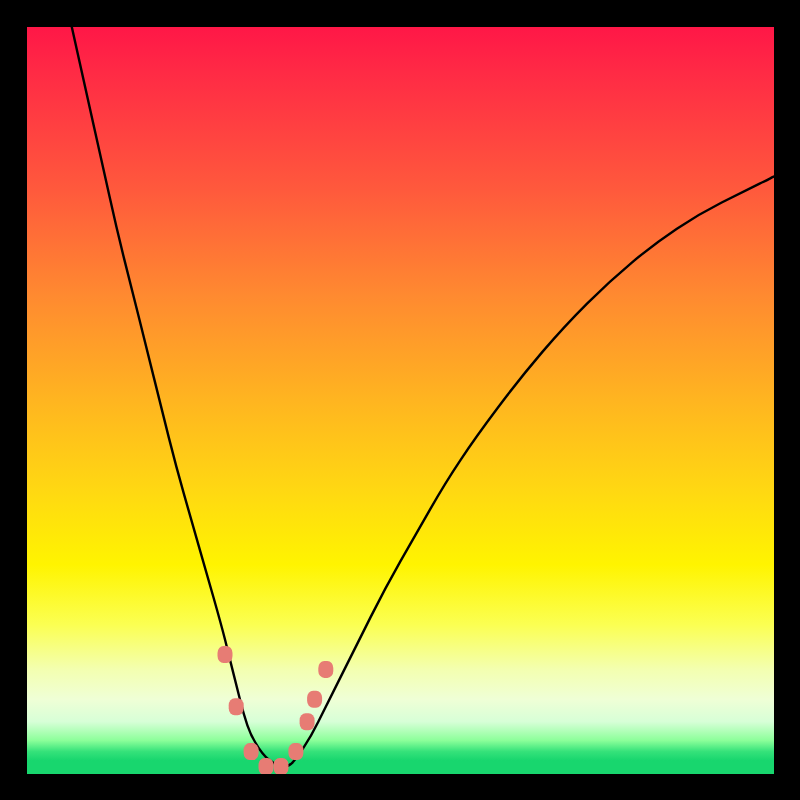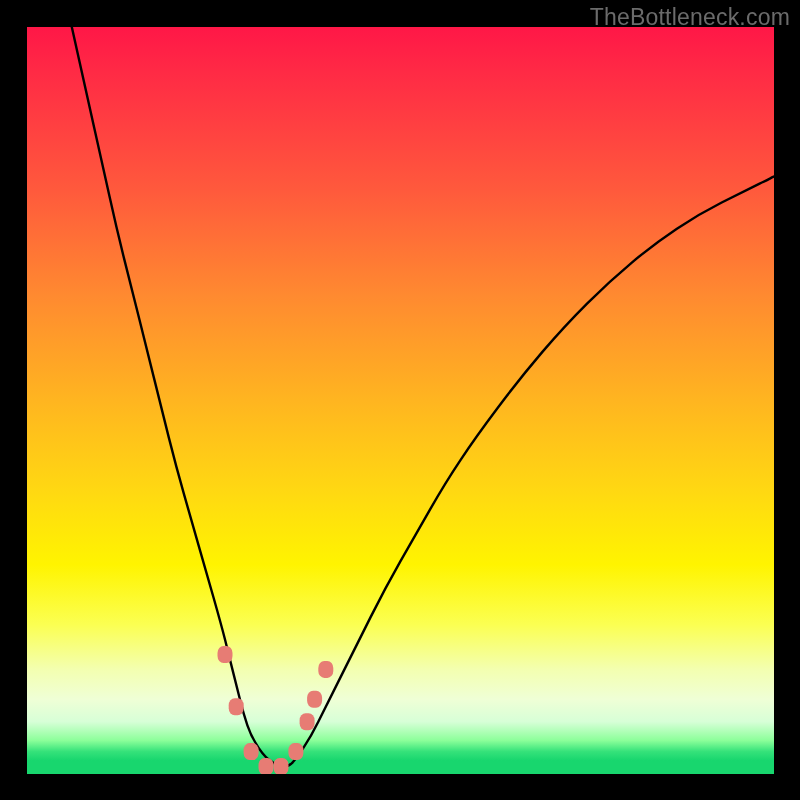--- a/index.html
+++ b/index.html
@@ -61,21 +61,20 @@
     width: 747px;
     height: 747px;
     pointer-events: none;
   }
 </style>
 </head>
 <body>
 
 <div class="stage">
 
-  <div class="watermark">TheBottleneck.com</div>
 
   <div class="plot-area">
     <svg class="curve" viewBox="0 0 747 747" preserveAspectRatio="none">
       <g>
         <path id="curve-path" fill="none" stroke="#000000" stroke-width="2.4" stroke-linecap="round" stroke-linejoin="round" d="M 44.8 0.0 Q 59.8 67.2 67.2 100.8 Q 74.7 134.5 82.2 168.1 Q 89.6 201.7 97.1 231.6 Q 104.6 261.4 112.1 291.3 Q 119.5 321.2 127.0 351.1 Q 134.5 381.0 141.9 410.9 Q 149.4 440.7 156.9 466.9 Q 164.3 493.0 171.8 519.2 Q 179.3 545.3 186.8 571.5 Q 194.2 597.6 198.0 612.5 Q 201.7 627.5 205.4 642.4 Q 209.2 657.4 212.9 672.3 Q 216.6 687.2 220.4 698.4 Q 224.1 709.6 231.6 720.9 Q 239.0 732.1 246.5 735.8 Q 254.0 739.5 257.7 739.5 Q 261.4 739.5 265.2 735.8 Q 268.9 732.1 276.4 720.9 Q 283.9 709.6 291.3 694.7 Q 298.8 679.8 313.7 649.9 Q 328.7 620.0 343.6 590.1 Q 358.6 560.3 373.5 534.1 Q 388.4 508.0 403.4 481.8 Q 418.3 455.7 433.3 433.3 Q 448.2 410.8 470.6 381.0 Q 493.0 351.1 515.4 324.9 Q 537.8 298.8 560.3 276.4 Q 582.7 254.0 605.1 235.3 Q 627.5 216.6 649.9 201.7 Q 672.3 186.8 694.7 175.5 Q 717.1 164.3 732.1 156.9 T 747.0 149.4"></path>
       </g>
       <g id="marker-group">
           <rect x="190.5" y="619.0" width="15" height="17" rx="6" ry="7" fill="#e77c74"></rect>
           <rect x="201.7" y="671.3" width="15" height="17" rx="6" ry="7" fill="#e77c74"></rect>
           <rect x="216.6" y="716.1" width="15" height="17" rx="6" ry="7" fill="#e77c74"></rect>

